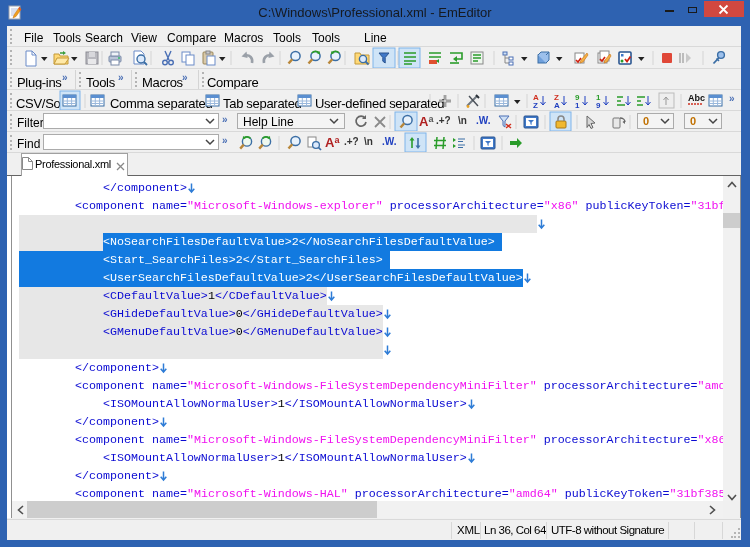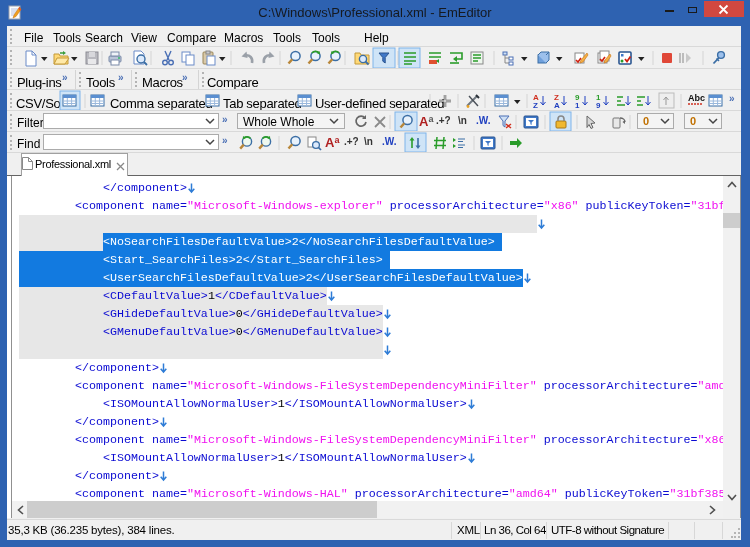--- a/index.html
+++ b/index.html
@@ -49,21 +49,21 @@
 
  <div class="a grip" style="left:3px;top:3px;height:15px"></div>
  <div class="a menu" style="left:17px;top:5px">File</div>
  <div class="a menu" style="left:46px;top:5px">Tools</div>
  <div class="a menu" style="left:78px;top:5px">Search</div>
  <div class="a menu" style="left:124px;top:5px">View</div>
  <div class="a menu" style="left:160px;top:5px">Compare</div>
  <div class="a menu" style="left:217px;top:5px">Macros</div>
  <div class="a menu" style="left:266px;top:5px">Tools</div>
  <div class="a menu" style="left:305px;top:5px">Tools</div>
- <div class="a menu" style="left:357px;top:5px">Help</div>
+ <div class="a menu" style="left:357px;top:5px">Line</div>
  <div class="a rowline" style="top:20px"></div>
 
  <div class="a grip" style="left:3px;top:24px;height:15px"></div>
  <svg class="a" style="left:0;top:23px" width="734" height="18">
   <defs>
    <g id="doc">
           <path d="M3 1h6l4 4v11H3z" fill="#fff" stroke="#6b8bc8"></path>
           <path d="M9 1v4h4" fill="none" stroke="#6b8bc8"></path>
         </g>
    <g id="fold">
@@ -382,21 +382,21 @@
  <div class="a rowline" style="top:84px"></div>
 
  <div class="a grip" style="left:3px;top:88px;height:15px"></div>
  <div class="a lbl" style="left:10px;top:90px">Filter</div>
  <div class="a combo" style="left:36px;top:87px;width:176px;height:16px"></div>
  <svg class="a" style="left:198px;top:92px" width="10" height="7">
       <path d="M1 1l4 4 4-4" stroke="#444" stroke-width="1.5" fill="none"></path>
     </svg>
  <div class="a chev" style="left:215px;top:88px">»</div>
  <div class="a combo" style="left:230px;top:87px;width:108px;height:16px;background:#f4f4f4"></div>
- <div class="a lbl" style="left:236px;top:89px">Whole Whole</div>
+ <div class="a lbl" style="left:236px;top:89px">Help Line</div>
  <svg class="a" style="left:322px;top:92px" width="10" height="7">
       <path d="M1 1l4 4 4-4" stroke="#444" stroke-width="1.5" fill="none"></path>
     </svg>
  <svg class="a" style="left:0;top:87px" width="734" height="18">
   <use href="#refresh" x="346" y="1"></use>
   <use href="#xx" x="365" y="1"></use>
   <line x1="383" y1="2" x2="383" y2="16" stroke="#d4d4d4"></line>
   <rect x="388" y="-1" width="22" height="19" fill="#cfe4f7" stroke="#7eb4ea"></rect>
   <use href="#mag" x="391" y="1"></use>
   <use href="#funx" x="490" y="1"></use>
@@ -543,21 +543,20 @@
  <svg class="a" style="left:10px;top:479px" width="7" height="10">
       <path d="M6 1L1.5 5 6 9" stroke="#505050" stroke-width="1.6" fill="none"></path>
     </svg>
  <div class="a thumb" style="left:20px;top:475px;width:350px;height:17px"></div>
  <svg class="a" style="left:702px;top:479px" width="7" height="10">
       <path d="M1 1l4.5 4L1 9" stroke="#505050" stroke-width="1.6" fill="none"></path>
     </svg>
  <div class="a" style="left:716px;top:475px;width:18px;height:17px;background:#f0f0f0"></div>
 
  <div class="a statusbar">
-  <div class="a" style="left:1px;top:4px">35,3 KB (36.235 bytes), 384 lines.</div>
   <div class="ssep" style="left:444px"></div>
   <div class="a" style="left:450px;top:4px">XML</div>
   <div class="ssep" style="left:473px"></div>
   <div class="a" style="left:477px;top:4px;letter-spacing:-0.5px">Ln 36, Col 64</div>
   <div class="ssep" style="left:539px"></div>
   <div class="a" style="left:544px;top:4px;letter-spacing:-0.5px">UTF-8 without Signature</div>
   <div class="ssep" style="left:661px"></div>
   <div class="ssep" style="left:687px"></div>
   <div class="ssep" style="left:715px"></div>
   <svg class="a" style="left:724px;top:8px" width="10" height="10">

